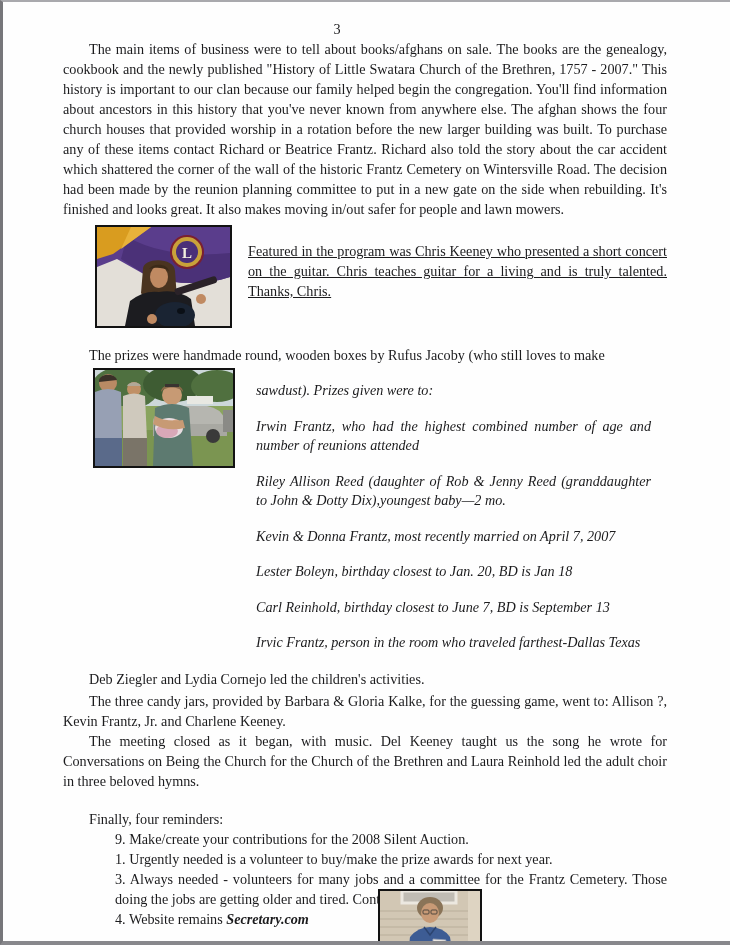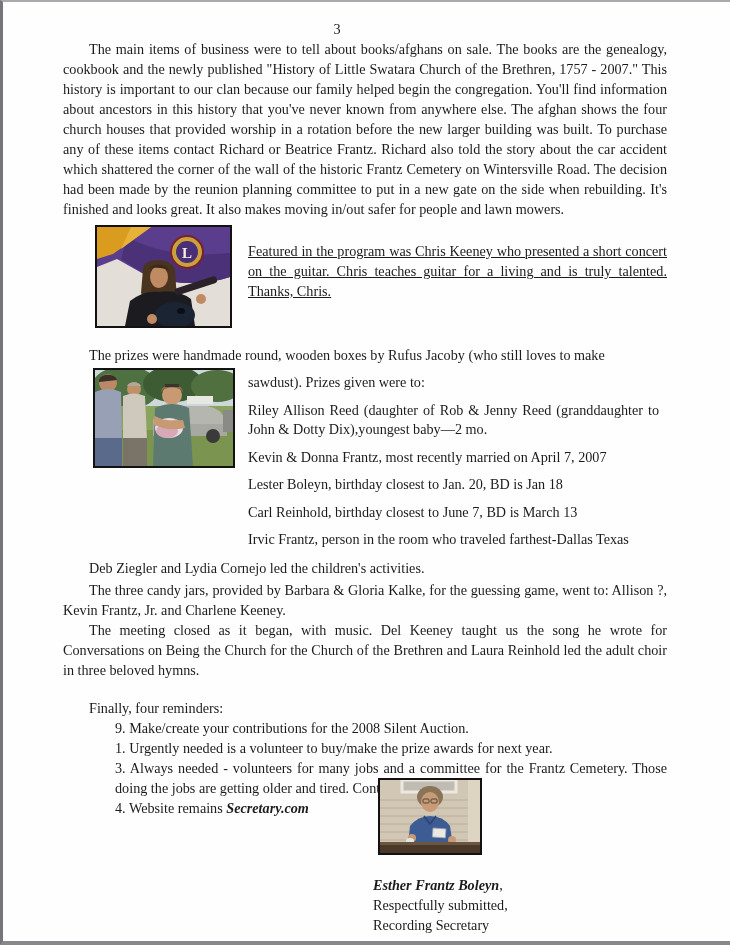--- a/index.html
+++ b/index.html
@@ -40,21 +40,21 @@
   .photo-frame svg{display:block;}
 
   .chris-row{display:flex;margin-top:6px;}
   .chris-photo{margin-left:32px;}
   .chris-text{width:419px;margin-left:16px;padding-top:16px;text-decoration:underline;}
 
   .prizes-intro{margin-top:17px;}
   .prizes-row{display:flex;align-items:flex-start;}
   .prizes-photo{margin-left:30px;margin-top:3px;}
   .prizes-col{width:427px;margin-left:5px;line-height:19.5px;}
-  .prizes-col p{margin:8px;}
+  .prizes-col p{margin:16px;font-style:italic;}
 
   .para-candy{margin-top:2px;}
 
   .reminders{position:relative;margin-top:18px;min-height:163px;}
   .reminder-items{margin-left:52px;width:552px;}
   .bi{font-weight:bold;font-style:italic;}
   .esther-photo{position:absolute;left:315px;top:80px;}
 
   .signature{margin-top:14px;margin-left:310px;text-align:left;}
 </style>
@@ -124,24 +124,25 @@
           <rect x="70" y="14" width="14" height="3" fill="#3a3430"></rect>
           <path d="M60,38 Q77,30 94,38 L98,96 L58,96 Z" fill="#5d7a70"></path>
           <ellipse cx="74" cy="58" rx="14" ry="10" fill="#e8dce0"></ellipse>
           <ellipse cx="72" cy="61" rx="11" ry="7" fill="#d8a8b8"></ellipse>
           <circle cx="81" cy="54" r="4.5" fill="#d8a88a"></circle>
           <path d="M60,46 Q70,52 88,50 L90,58 Q72,62 58,54 Z" fill="#c79a74"></path>
         </svg>
       </div>
       <div class="prizes-col">
         <p>sawdust). Prizes given were to:</p>
+        <p>Irwin Frantz, who had the highest combined number of age and number of reunions attended</p>
         <p>Riley Allison Reed (daughter of Rob &amp; Jenny Reed (granddaughter to John &amp; Dotty Dix),youngest baby—2 mo.</p>
         <p>Kevin &amp; Donna Frantz, most recently married on April 7, 2007</p>
         <p>Lester Boleyn, birthday closest to Jan. 20, BD is Jan 18</p>
-        <p>Carl Reinhold, birthday closest to June 7, BD is March 13</p>
+        <p>Carl Reinhold, birthday closest to June 7, BD is September 13</p>
         <p>Irvic Frantz, person in the room who traveled farthest-Dallas Texas</p>
       </div>
     </div>
 
     <p class="indent">Deb Ziegler and Lydia Cornejo led the children's activities.</p>
     <p class="indent para-candy">The three candy jars, provided by Barbara &amp; Gloria Kalke, for the guessing game, went to: Allison ?, Kevin Frantz, Jr. and Charlene Keeney.</p>
     <p class="indent">The meeting closed as it began, with music. Del Keeney taught us the song he wrote for Conversations on Being the Church for the Church of the Brethren and Laura Reinhold led the adult choir in three beloved hymns.</p>
 
     <div class="reminders">
       <p class="indent">Finally, four reminders:</p>

